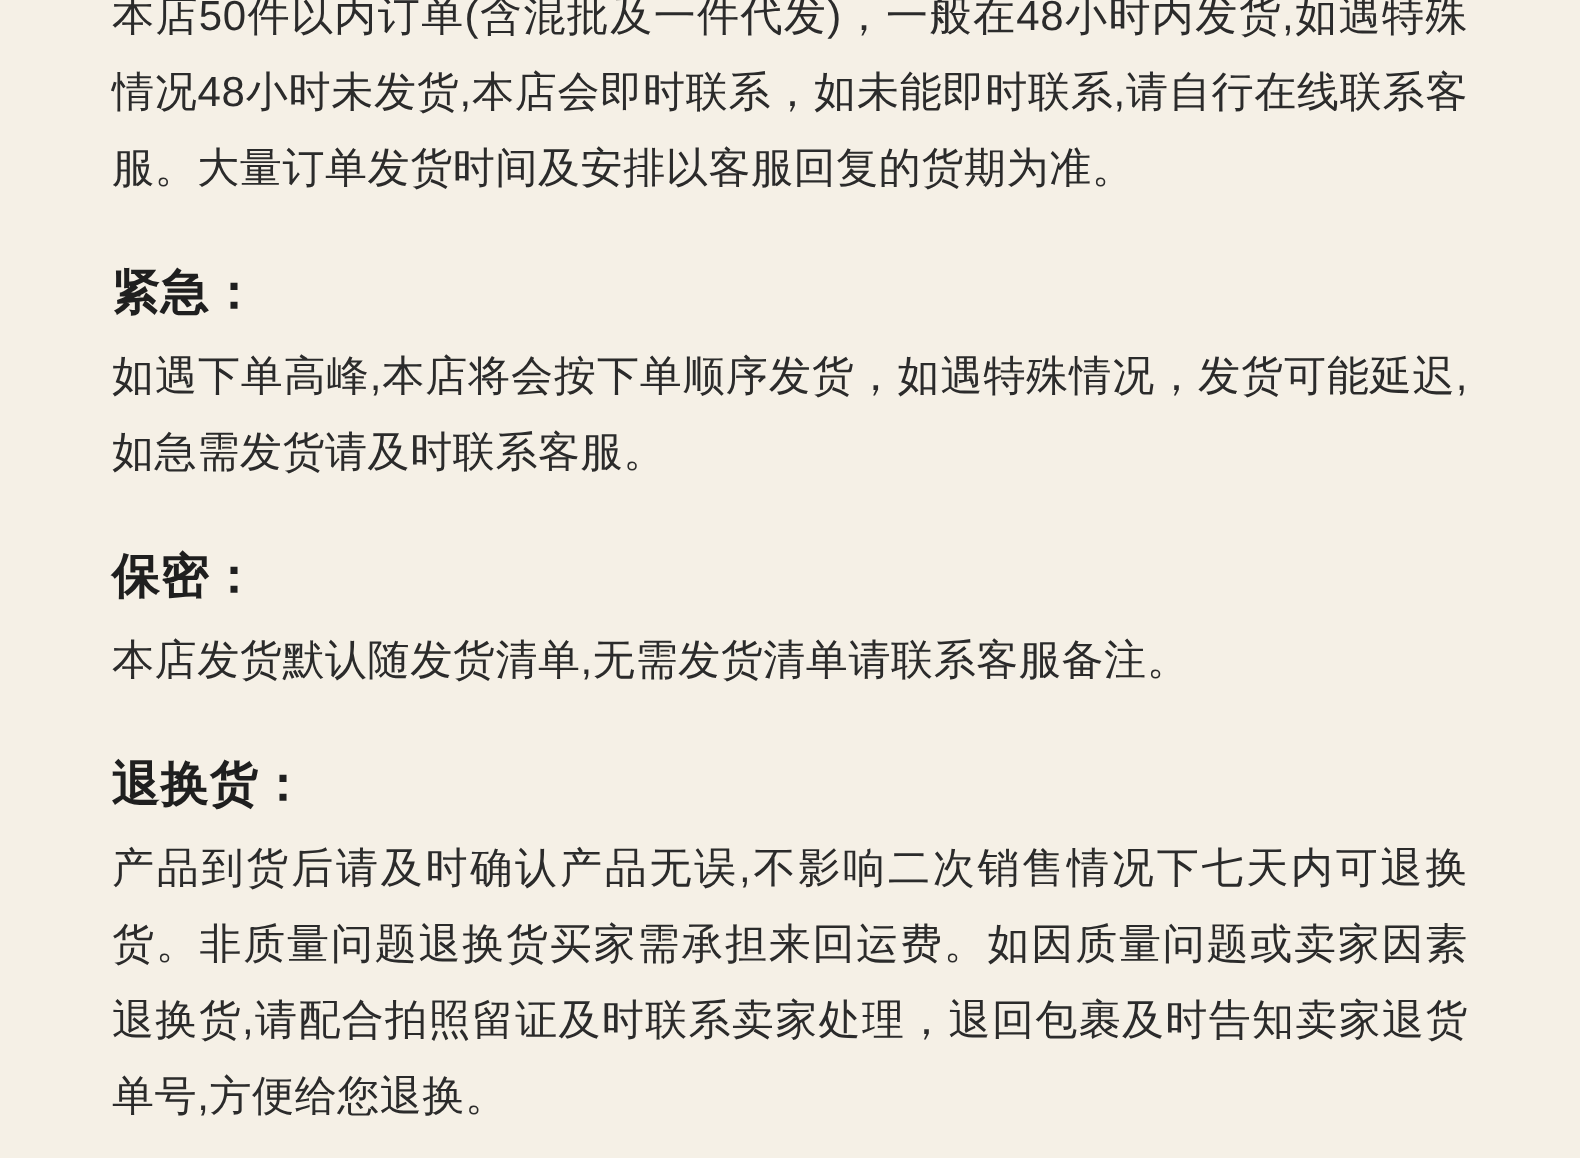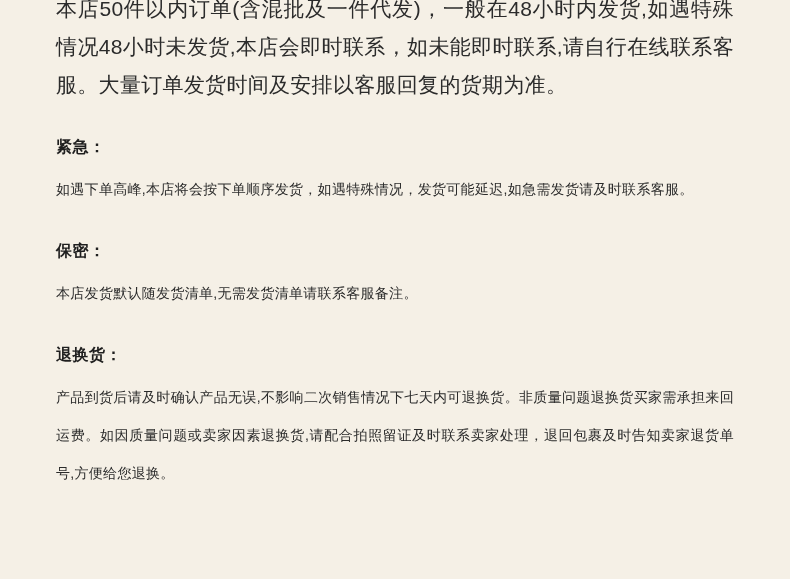--- a/index.html
+++ b/index.html
@@ -32,29 +32,29 @@
     margin: 0;
     text-align: justify;
   }
   .para.clipped-top {
     margin-top: -10px;
   }
   .section {
     margin-top: 26px;
   }
   .section-title {
-    font-size: 16px;
+    font-size: 24px;
     line-height: 34px;
     color: #1f1f1f;
     font-weight: bold;
     margin: 0 0 6px 0;
     letter-spacing: 0.5px;
   }
   .section-body {
-    font-size: 14px;
+    font-size: 21px;
     line-height: 38px;
     color: #2b2b2b;
     letter-spacing: 0.3px;
     margin: 0;
     text-align: justify;
   }
   .spacer-bottom {
     height: 70px;
   }
 </style>

